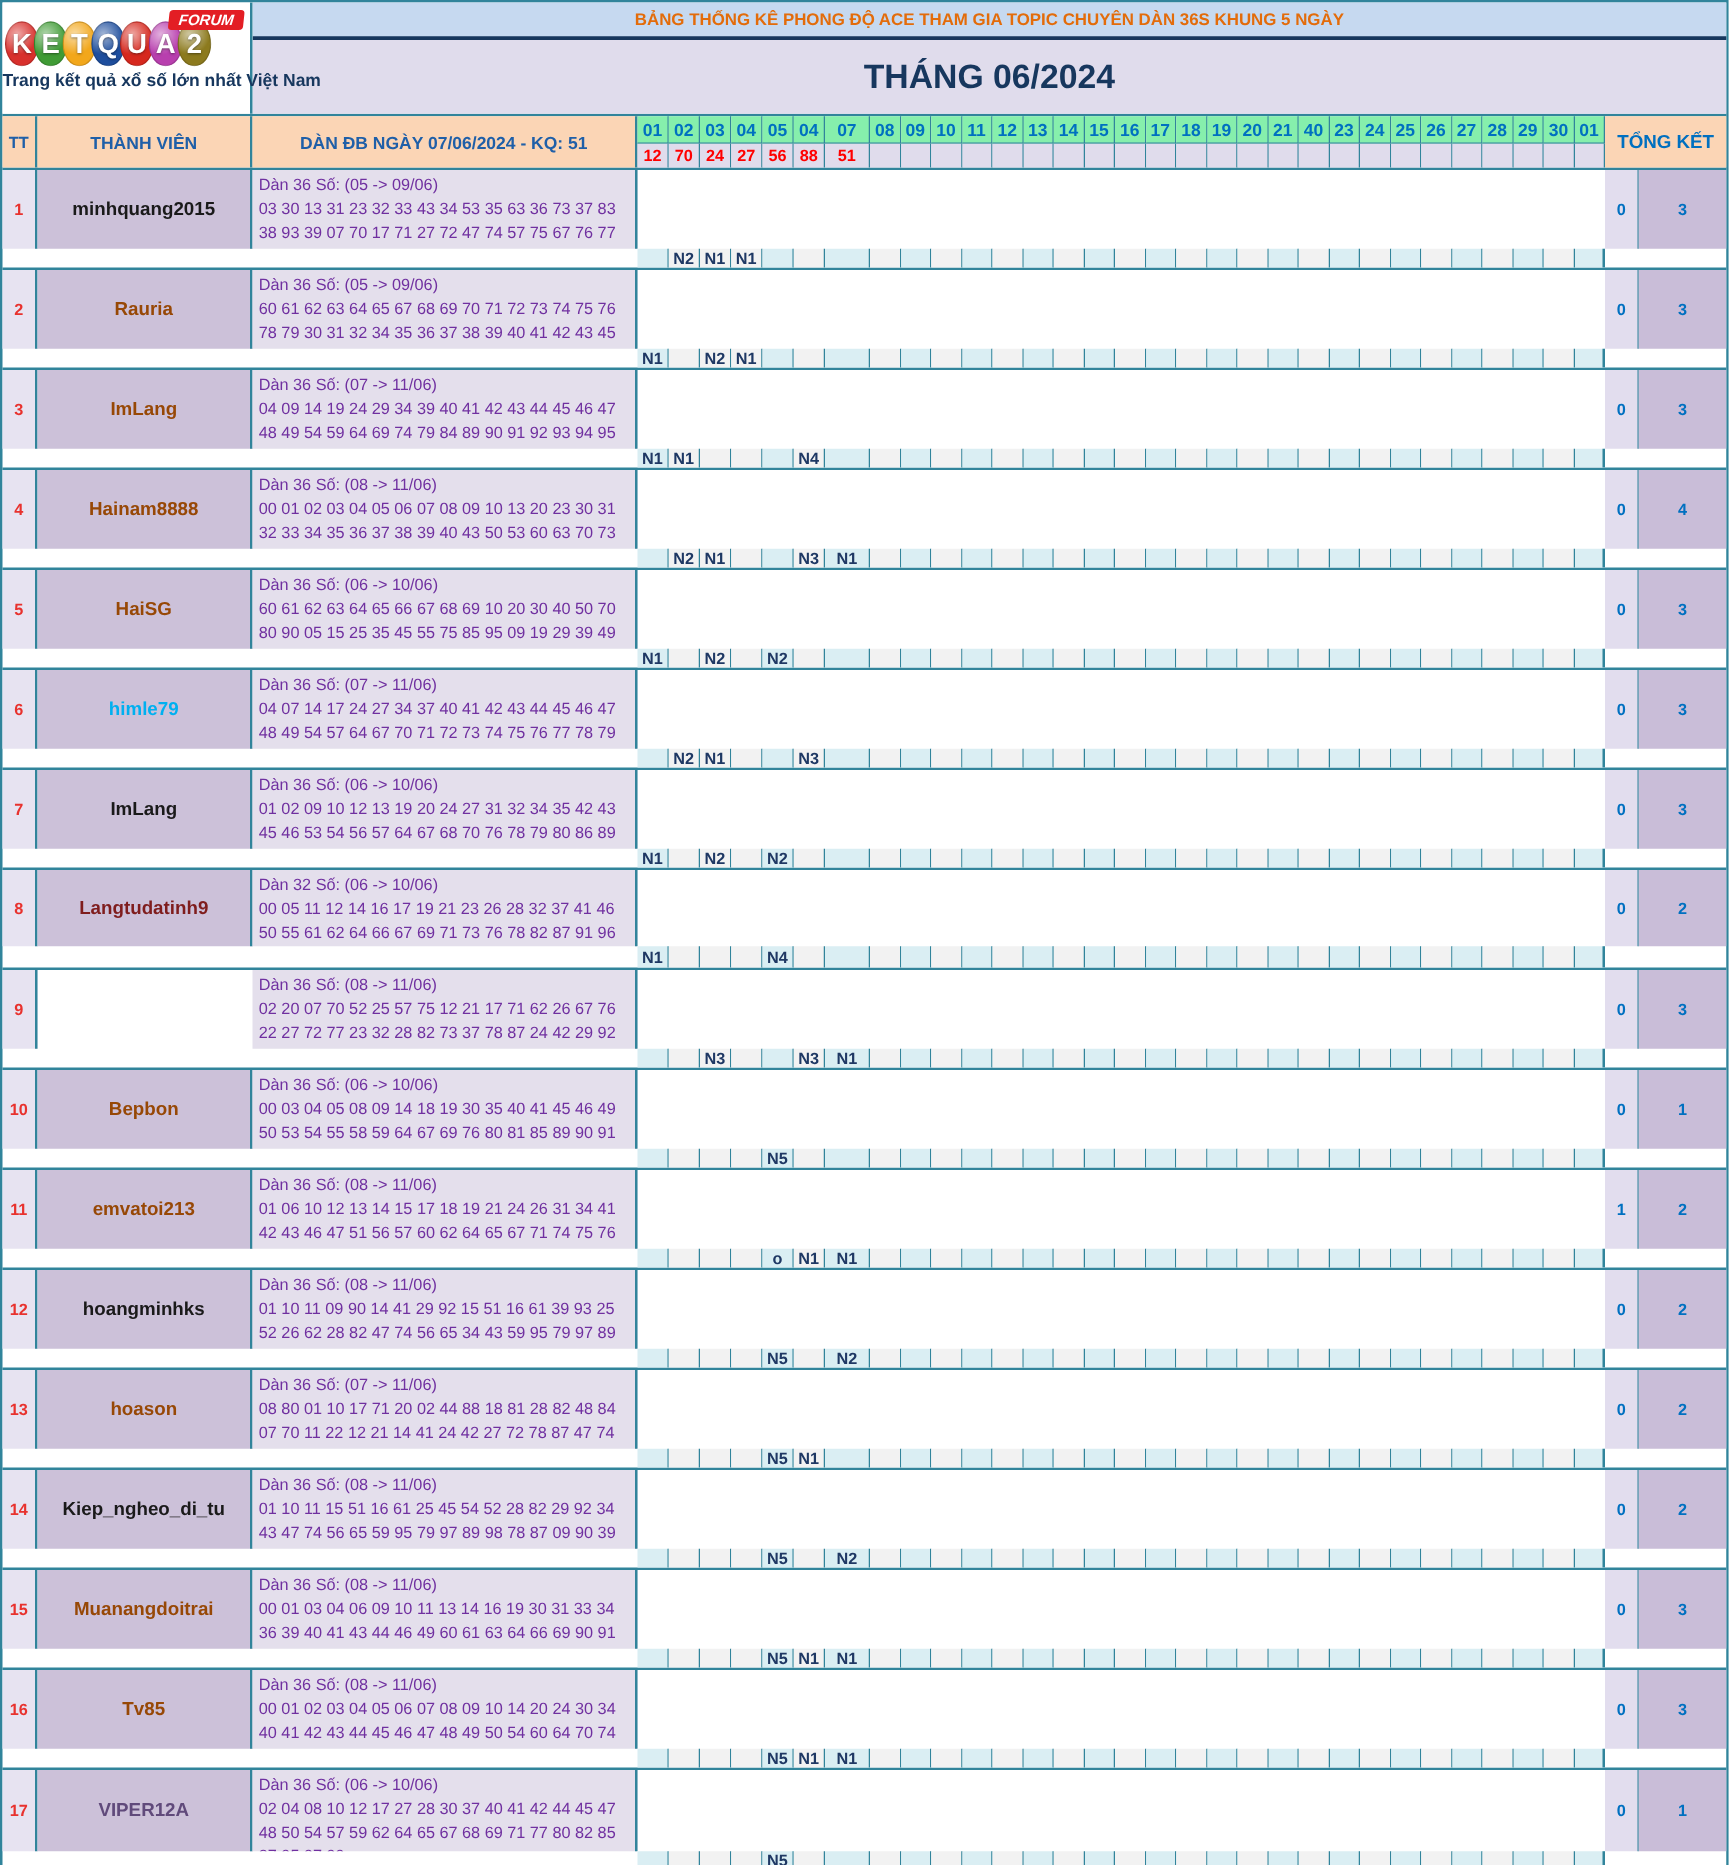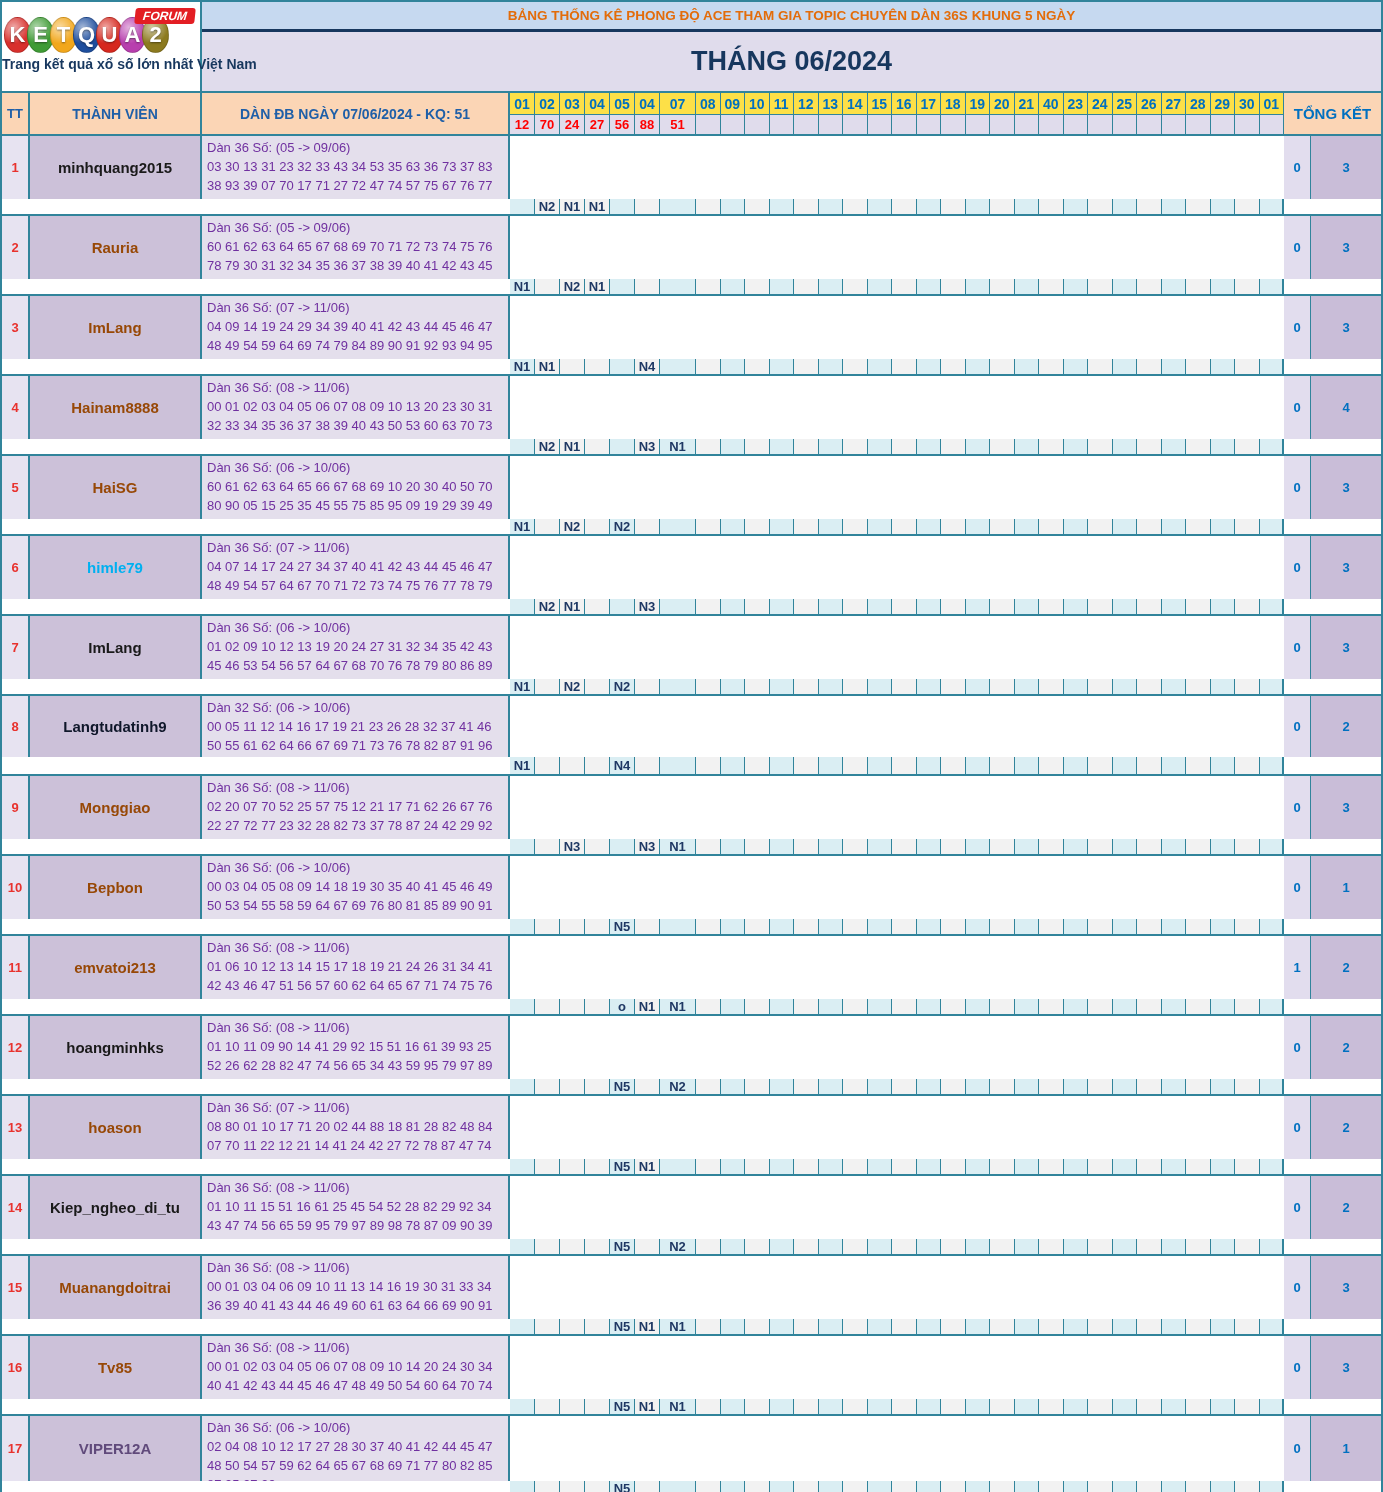--- a/index.html
+++ b/index.html
@@ -32,21 +32,21 @@
   .grid{display:grid;grid-template-columns:28px 172px 308px 25px 25px 25px 25px 25px 25px 36px repeat(24,1fr) 27px 70px}
   .cell{border-right:1px solid var(--border);display:flex;align-items:center;justify-content:center;overflow:hidden}
 
   
   #colhead{grid-template-rows:22px 19px;border-bottom:2px solid var(--border)}
   .hcell{background:var(--peach);color:var(--header_text);font-weight:bold}
   .tt-h{grid-column:1;grid-row:1/3;font-size:13px;border-right:2px solid var(--border)}
   .member-h{grid-column:2;grid-row:1/3;font-size:14px;border-right:2px solid var(--border)}
   .dan-h{grid-column:3;grid-row:1/3;font-size:14px;border-right:2px solid var(--border)}
   .tk-h{grid-column:35/37;grid-row:1/3;font-size:15px;color:var(--day_blue);border-right:none}
-  .dayhead{background:#fde047;color:var(--day_blue);font-weight:bold;font-size:14px;border-bottom:1px solid var(--border)}
+  .dayhead{background:#86efac;color:var(--day_blue);font-weight:bold;font-size:14px;border-bottom:1px solid var(--border)}
   .result{background:var(--lavender);color:var(--result_red);font-weight:bold;font-size:13px}
 
   
   .body-row{height:80px;border-bottom:2px solid var(--border)}
   .body-row:last-child{border-bottom:none}
   .tt{grid-column:1;background:var(--tt_bg);color:var(--tt_red);font-weight:bold;font-size:13px;border-right:2px solid var(--border)}
   .member{grid-column:2;background:var(--member_bg);font-weight:bold;font-size:15px;border-right:2px solid var(--border);cursor:pointer}
   .dan{grid-column:3;display:block;background:var(--dan_bg);color:var(--dan_text);font-size:13px;line-height:19px;
     padding:2px 4px 0 5px;border-right:2px solid var(--border)}
   .day{font-weight:bold;font-size:13px;color:var(--mark_navy)}
@@ -437,21 +437,21 @@
         <div class="cell day gray" style="grid-column: 29;"></div>
         <div class="cell day blue" style="grid-column: 30;"></div>
         <div class="cell day gray" style="grid-column: 31;"></div>
         <div class="cell day blue" style="grid-column: 32;"></div>
         <div class="cell day gray" style="grid-column: 33;"></div>
         <div class="cell day blue last" style="grid-column: 34;"></div>
       </div>
 
   <div class="body-row grid">
     <div class="cell tt">8</div>
-    <div class="cell member" style="color: #0f172a;">Langtudatinh9</div>
+    <div class="cell member" style="color: #7f1d1d;">Langtudatinh9</div>
     <div class="cell dan">
       <div class="dan-title">Dàn 32 Số: (06 -&gt; 10/06)</div>
       <div class="dan-numbers">00 05 11 12 14 16 17 19 21 23 26 28 32 37 41 46 50 55 61 62 64 66 67 69 71 73 76 78 82 87 91 96</div>
     </div>
     <div class="cell tk1">0</div>
     <div class="cell tk2">2</div>
   <div class="cell day blue" style="grid-column: 4;">N1</div>
         <div class="cell day gray" style="grid-column: 5;"></div>
         <div class="cell day gray" style="grid-column: 6;"></div>
         <div class="cell day gray" style="grid-column: 7;"></div>
@@ -479,21 +479,20 @@
         <div class="cell day gray" style="grid-column: 29;"></div>
         <div class="cell day blue" style="grid-column: 30;"></div>
         <div class="cell day gray" style="grid-column: 31;"></div>
         <div class="cell day blue" style="grid-column: 32;"></div>
         <div class="cell day gray" style="grid-column: 33;"></div>
         <div class="cell day blue last" style="grid-column: 34;"></div>
       </div>
 
   <div class="body-row grid">
     <div class="cell tt">9</div>
-    <div class="cell member" style="color: rgb(151, 72, 6);">Monggiao</div>
     <div class="cell dan">
       <div class="dan-title">Dàn 36 Số: (08 -&gt; 11/06)</div>
       <div class="dan-numbers">02 20 07 70 52 25 57 75 12 21 17 71 62 26 67 76 22 27 72 77 23 32 28 82 73 37 78 87 24 42 29 92 74 47 79 97</div>
     </div>
     <div class="cell tk1">0</div>
     <div class="cell tk2">3</div>
   <div class="cell day blue" style="grid-column: 4;"></div>
         <div class="cell day gray" style="grid-column: 5;"></div>
         <div class="cell day gray" style="grid-column: 6;">N3</div>
         <div class="cell day gray" style="grid-column: 7;"></div>

